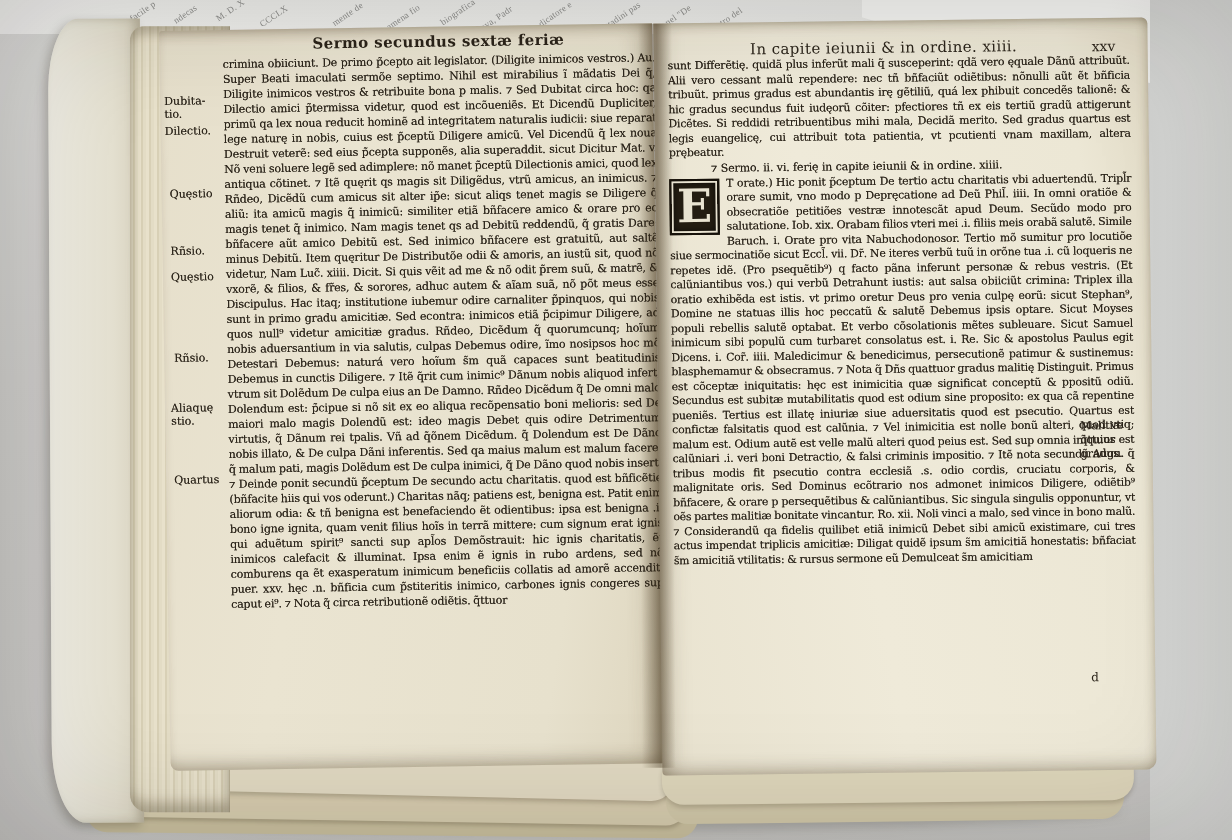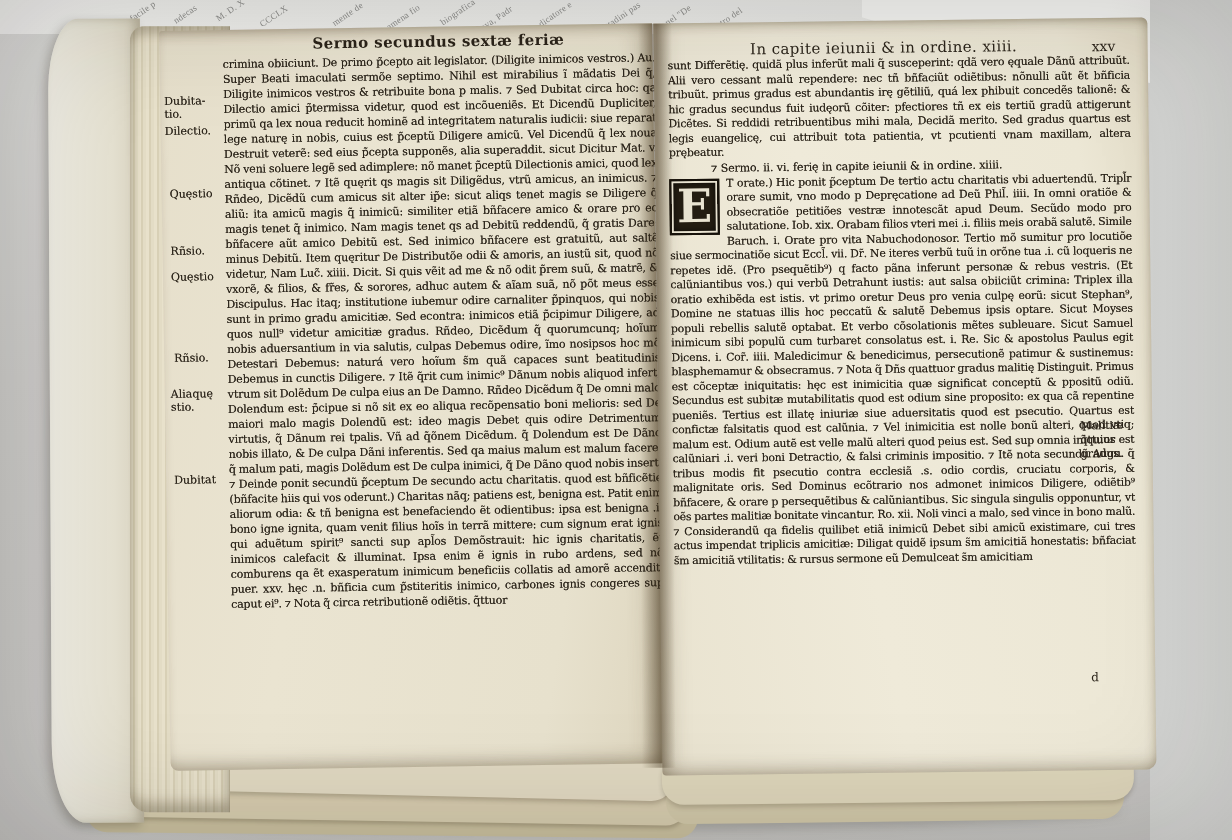--- a/index.html
+++ b/index.html
@@ -79,21 +79,21 @@
     box-shadow:inset 0 0 0 2px #e9e3d1, inset 0 0 9px #000; }
 
   .margin-note { position:absolute; font-size:11px; line-height:13px; color:#2b241a;
     white-space:pre-line; text-shadow:0 0 .4px rgba(43,36,26,.7); }
   .mn-0 { left:4px;  top:64px; }
   .mn-1 { left:4px;  top:94px; }
   .mn-2 { left:8px;  top:157px; }
   .mn-3 { left:8px;  top:214px; }
   .mn-4 { left:8px;  top:240px; }
   .mn-5 { left:10px; top:321px; }
-  .mn-6 { left:6px;  top:357px; }
+  .mn-6 { left:6px;  top:371px; }
   .mn-7 { left:8px;  top:443px; }
   .rp-margin-note { position:absolute; left:422px; top:401px; width:64px;
     font-size:11px; line-height:14px; color:#2b241a; white-space:pre-line;
     text-shadow:0 0 .4px rgba(43,36,26,.7); }
   .signature { position:absolute; left:430px; top:652px; font-size:12px; color:#2b241a; }
 
   .vignette { position:absolute; inset:0; pointer-events:none;
     box-shadow:inset 0 0 130px rgba(20,18,12,.18); }
 </style>
 </head>
@@ -133,21 +133,21 @@
 
     <div class="margin-note mn-0">Dubita-
 tio.</div>
     <div class="margin-note mn-1">Dilectio.</div>
     <div class="margin-note mn-2">Quęstio</div>
     <div class="margin-note mn-3">Rñsio.</div>
     <div class="margin-note mn-4">Quęstio</div>
     <div class="margin-note mn-5">Rñsio.</div>
     <div class="margin-note mn-6">Aliaquę
 stio.</div>
-    <div class="margin-note mn-7">Dubitat</div>
+    <div class="margin-note mn-7">Quartus</div>
 
     <div class="lp-body">
       <div class="body-text">crimina obiiciunt. De primo p̃cepto ait legislator. (Diligite inimicos vestros.) Au. Super Beati imaculati sermõe septimo. Nihil est mirabilius ĩ mãdatis Dei q̃, Diligite inimicos vestros &amp; retribuite bona p malis. ⁊ Sed Dubitat circa hoc: qa Dilectio amici p̃termissa videtur, quod est incõueniẽs. Et Dicendũ Dupliciter, primũ qa lex noua reducit hominẽ ad integritatem naturalis iudicii: siue reparat lege naturę in nobis, cuius est p̃ceptũ Diligere amicũ. Vel Dicendũ q̃ lex noua Destruit veterẽ: sed eius p̃cepta supponẽs, alia superaddit. sicut Dicitur Mat. v. Nõ veni soluere legẽ sed adimplere: nõ manet p̃ceptũ Dilectionis amici, quod lex antiqua cõtinet. ⁊ Itẽ quęrit qs magis sit Diligẽdus, vtrũ amicus, an inimicus. ⁊ Rñdeo, Dicẽdũ cum amicus sit alter ip̃e: sicut aliqs tenet magis se Diligere q̃ aliũ: ita amicũ magis q̃ inimicũ: similiter etiã bñfacere amico &amp; orare pro eo magis tenet q̃ inimico. Nam magis tenet qs ad Debitũ reddendũ, q̃ gratis Dare: bñfacere aũt amico Debitũ est. Sed inimico bñfacere est gratuitũ, aut saltẽ minus Debitũ. Item quęritur De Distributõe odii &amp; amoris, an iustũ sit, quod nõ videtur, Nam Luc̃. xiiii. Dicit. Si quis vẽit ad me &amp; nõ odit p̃rem suũ, &amp; matrẽ, &amp; vxorẽ, &amp; filios, &amp; fr̃es, &amp; sorores, adhuc autem &amp; aĩam suã, nõ põt meus esse Discipulus. Hac itaq; institutione iubemur odire carnaliter p̃pinquos, qui nobis sunt in primo gradu amicitiæ. Sed econtra: inimicos etiã p̃cipimur Diligere, ad quos null⁹ videtur amicitiæ gradus. Rñdeo, Dicẽdum q̃ quorumcunq; hoĩum nobis aduersantium in via salutis, culpas Debemus odire, ĩmo nosipsos hoc mõ Detestari Debemus: naturá vero hoĩum s̃m quã capaces sunt beatitudinis Debemus in cunctis Diligere. ⁊ Itẽ q̃rit cum inimic⁹ Dãnum nobis aliquod infert, vtrum sit Dolẽdum De culpa eius an De Damno. Rñdeo Dicẽdum q̃ De omni malo Dolendum est: p̃cipue si nõ sit ex eo aliqua recõpensatio boni melioris: sed De maiori malo magis Dolendũ est: ideo magis Debet quis odire Detrimentum virtutis, q̃ Dãnum rei tpalis. Vñ ad q̃õnem Dicẽdum. q̃ Dolendum est De Dãno nobis illato, &amp; De culpa Dãni inferentis. Sed qa maius malum est malum facere, q̃ malum pati, magis Dolẽdum est De culpa inimici, q̃ De Dãno quod nobis insert. ⁊ Deinde ponit secundũ p̃ceptum De secundo actu charitatis. quod est bñficẽtię (bñfacite hiis qui vos oderunt.) Charitas nãq; patiens est, benigna est. Patit enim aliorum odia: &amp; tñ benigna est benefaciendo ẽt odientibus: ipsa est benigna .i. bono igne ignita, quam venit filius hoĩs in terrã mittere: cum signum erat ignis qui aduẽtum spirit⁹ sancti sup apl̃os Demõstrauit: hic ignis charitatis, ẽt inimicos calefacit &amp; illuminat. Ipsa enim ẽ ignis in rubo ardens, sed nõ comburens qa ẽt exasperatum inimicum beneficiis collatis ad amorẽ accendit. puer. xxv. hęc .n. bñficia cum p̃stiteritis inimico, carbones ignis congeres sup caput ei⁹. ⁊ Nota q̃ circa retributionẽ odiẽtis. q̃ttuor</div>
     </div>
   </div>
 
   <div class="page page-right">
     <div class="running-header rh-right">In capite ieiunii &amp; in ordine. xiiii.</div>
     <div class="folio">xxv</div>
 

